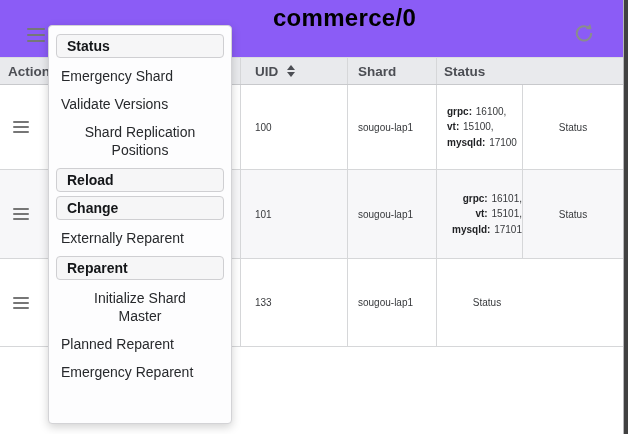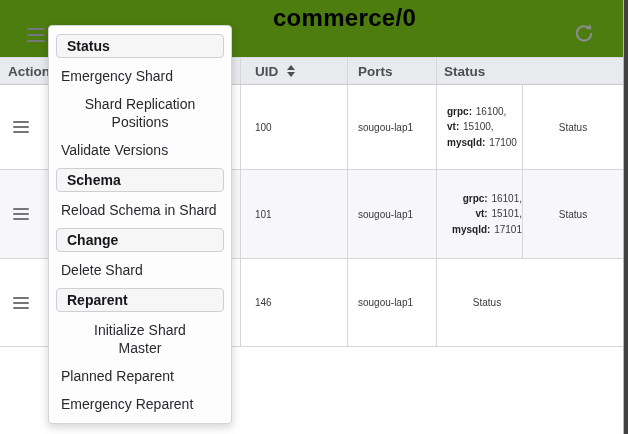--- a/index.html
+++ b/index.html
@@ -5,21 +5,21 @@
   * { margin: 0; padding: 0; box-sizing: border-box; }
   html, body { width: 628px; height: 434px; overflow: hidden; }
   body {
     font-family: "Liberation Sans", "DejaVu Sans", sans-serif;
     background: #ffffff;
     position: relative;
     color: #37393c;
   }
 
   
-  .titlebar { position: absolute; left: 0; top: 0; width: 623px; height: 57px; background: #4d7c0f; }
+  .titlebar { position: absolute; left: 0; top: 0; width: 623px; height: 57px; background: #8b5cf6; }
   .page-title {
     position: absolute; left: 0; right: 0; top: 4px;
     text-align: center; padding-left: 66px;
     font-size: 24px; font-weight: bold; color: #000; letter-spacing: 0.3px;
   }
   .top-hamburger {
     position: absolute; left: 27px; top: 28px; width: 18px; height: 14px;
     display: flex; flex-direction: column; justify-content: space-between; cursor: pointer;
   }
   .top-hamburger span { display: block; height: 2px; background: #757779; border-radius: 1px; }
@@ -109,21 +109,21 @@
         <span></span>
       </div>
       <div class="th" style="width: 107px; padding-left: 14px;">
         <span>UID</span>
         <span class="sort-icon">
           <i class="up"></i>
           <i class="down"></i>
         </span>
       </div>
       <div class="th" style="width: 89px; padding-left: 10px;">
-        <span>Ports</span>
+        <span>Shard</span>
       </div>
       <div class="th" style="width: 100px; padding-left: 7px;">
         <span>Status</span>
       </div>
     </div>
   <div id="tbody">
       <div class="tr" style="height: 85px;">
         <div class="td" style="width: 52px;">
           <div class="row-hamburger">
             <span></span>
@@ -170,40 +170,39 @@
       <div class="tr" style="height: 88px;">
         <div class="td" style="width: 52px;">
           <div class="row-hamburger">
             <span></span>
             <span></span>
             <span></span>
           </div>
         </div>
         <div class="td" style="width: 189px;"></div>
         <div class="td" style="width: 107px; padding-left: 14px;">
-          <span>146</span>
+          <span>133</span>
         </div>
         <div class="td" style="width: 89px; padding-left: 10px;">
           <span>sougou-lap1</span>
         </div>
         <div class="td status-cell" style="width: 100px; padding-left: 0px;">
           <span>Status</span>
         </div>
       </div>
     </div>
 </div>
 
 <div class="menu-panel" id="menu-panel">
     <div class="menu-section-header">Status</div>
     <div class="menu-item">Emergency Shard</div>
+    <div class="menu-item">Validate Versions</div>
     <div class="menu-item wrap-center">Shard Replication Positions</div>
-    <div class="menu-item">Validate Versions</div>
-    <div class="menu-section-header">Schema</div>
-    <div class="menu-item">Reload Schema in Shard</div>
+    <div class="menu-section-header">Reload</div>
     <div class="menu-section-header">Change</div>
-    <div class="menu-item">Delete Shard</div>
+    <div class="menu-item">Externally Reparent</div>
     <div class="menu-section-header">Reparent</div>
     <div class="menu-item wrap-center">Initialize Shard Master</div>
     <div class="menu-item">Planned Reparent</div>
     <div class="menu-item">Emergency Reparent</div>
   </div>
 
 <div class="right-strip"></div>
 
 </body></html>

